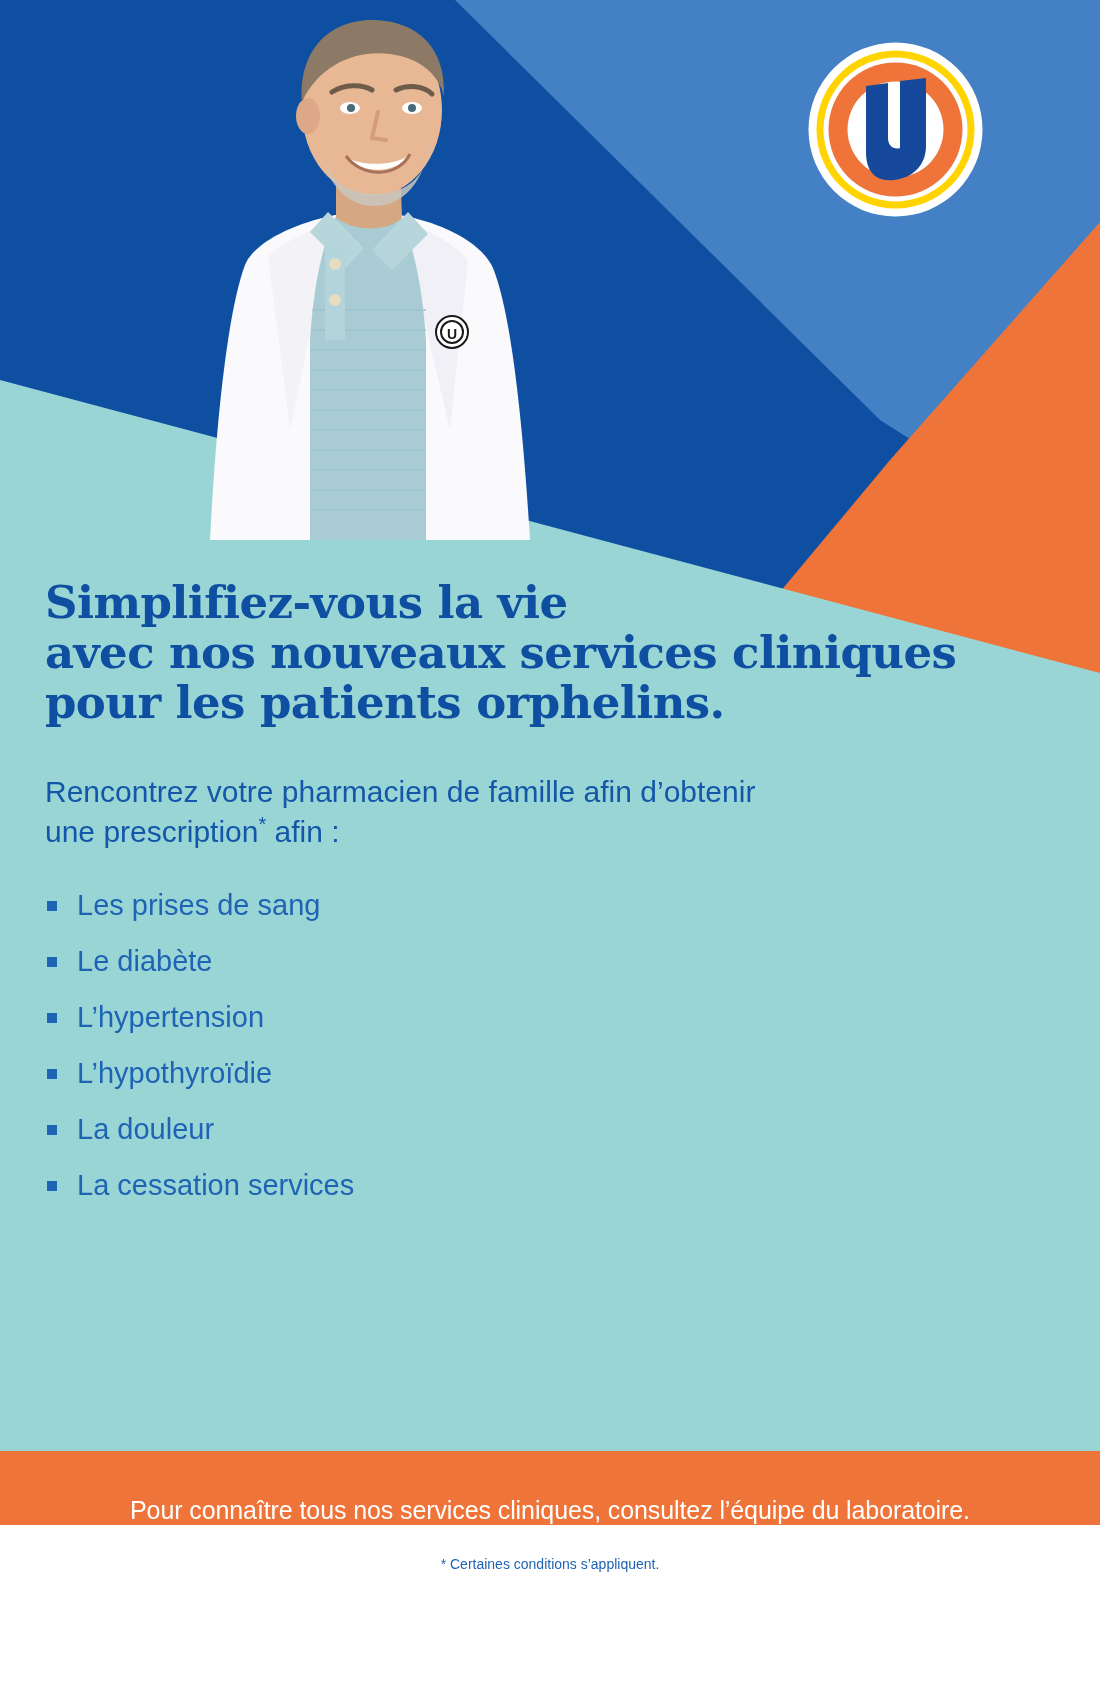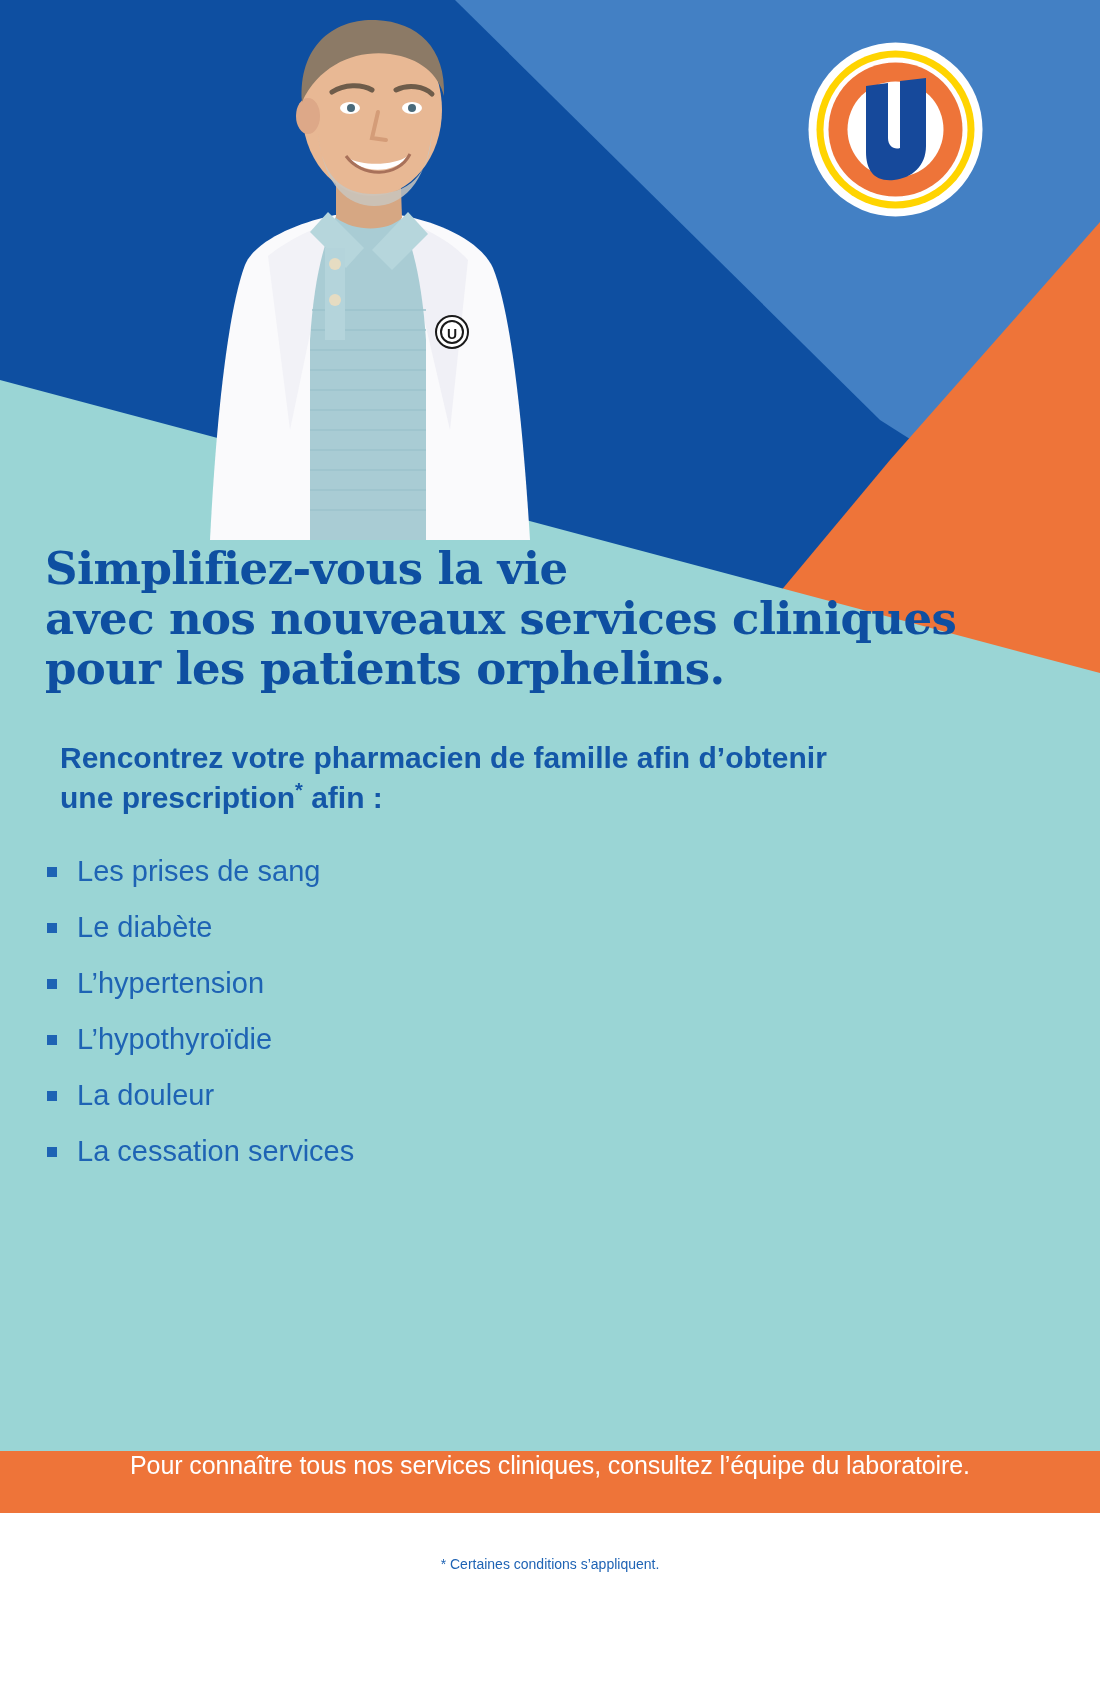--- a/index.html
+++ b/index.html
@@ -28,37 +28,37 @@
   .person{
     position:absolute;
     left:150px;top:10px;
     width:430px;height:530px;
   }
   .person svg{display:block;width:430px;height:530px;}
 
   
   .content{
     position:absolute;
-    left:45px;top:544px;
+    left:45px;top:578px;
     width:1010px;
   }
   .headline{
     margin:0;
     font-family:"DejaVu Serif","Liberation Serif",serif;
     font-weight:700;
     font-size:45px;
     line-height:50px;
     letter-spacing:-0.6px;
     color:#0E4FA1;
     white-space:pre-line;
   }
   .subhead{
-    margin:44px 0 0 15px;
-    font-family:"Liberation Sans",sans-serif;
-    font-weight:700;
+    margin:44px 0 0 0;
+    font-family:"Liberation Sans",sans-serif;
+    font-weight:400;
     font-size:30px;
     line-height:40px;
     color:#1457A8;
     white-space:pre-line;
   }
   .subhead .star{
     font-size:20px;
     vertical-align:super;
     line-height:0;
   }
@@ -81,23 +81,23 @@
     position:absolute;
     left:2px;top:13px;
     width:10px;height:10px;
     background:#1E63B4;
   }
 
   
   .orange-strip{
     position:absolute;
     left:0;top:1451px;
-    width:1100px;height:62px;
+    width:1100px;height:74px;
     background:#EE7439;
-    display:flex;align-items:flex-start;justify-content:center;
+    display:flex;align-items:flex-end;justify-content:center;
   }
   .orange-strip-text{
     color:#ffffff;
     font-size:25px;
     letter-spacing:-0.1px;
     font-family:"Liberation Sans",sans-serif;
     white-space:nowrap;
   }
 
   

